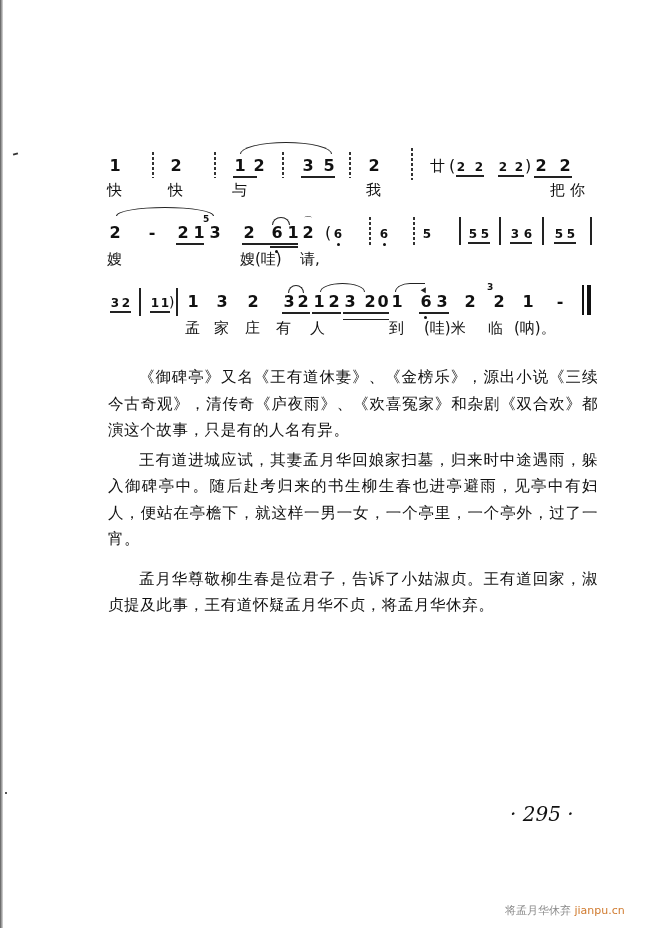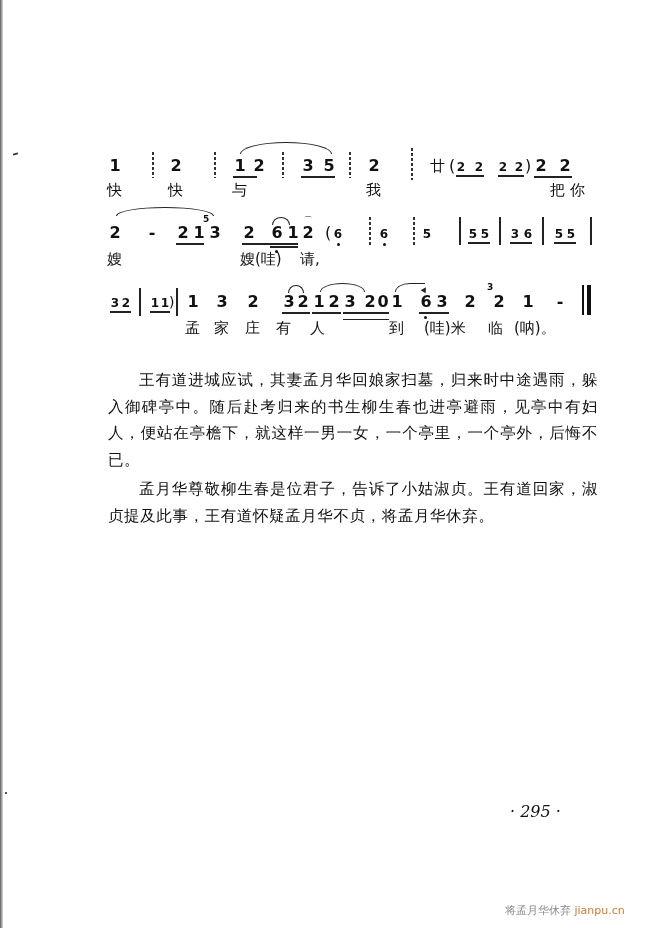--- a/index.html
+++ b/index.html
@@ -60,21 +60,21 @@
     .prose {
       position: absolute; left: 108px; width: 490px;
       font-family: "DejaVu Serif", "Liberation Serif", serif;
       font-size: 15.5px; line-height: 26.5px; letter-spacing: 0.6px;
       text-align: justify;
     }
     .prose p { text-indent: 2em; }
     .page-number {
       position: absolute; left: 510px; top: 802px;
       font-family: "DejaVu Serif", "Liberation Serif", serif;
-      font-style: italic; font-size: 16px;
+      font-style: italic; font-size: 20px;
     }
     .watermark {
       position: absolute; left: 505px; top: 903px;
       font-family: "DejaVu Sans", "Liberation Sans", sans-serif; font-size: 11px;
       color: #777;
     }
     .watermark .wm-cn { color: #8a8a8a; }
     .watermark .wm-en { color: #d07a2e; }
   </style>
 </head>
@@ -209,22 +209,23 @@
   <span class="lyric" style="left:145px;top:40px;">庄</span>
   <span class="lyric" style="left:176px;top:40px;">有</span>
   <span class="lyric" style="left:210px;top:40px;">人</span>
   <span class="lyric" style="left:289px;top:40px;">到</span>
   <span class="lyric" style="left:324px;top:40px;">(哇)米</span>
   <span class="lyric" style="left:388px;top:40px;">临</span>
   <span class="lyric" style="left:414px;top:40px;">(呐)。</span>
 </div>
 
 <div class="prose" style="top:364px;">
-  <p style="margin-top:3px;">王有道进城应试，其妻孟月华回娘家扫墓，归来时中途遇雨，躲入御碑亭中。随后赴考归来的书生柳生春也进亭避雨，见亭中有妇人，便站在亭檐下，就这样一男一女，一个亭里，一个亭外，后悔不已。</p>
-  <p style="margin-top:3px;">孟月华尊敬柳生春是位君子，告诉了小姑淑贞。王有道回家，淑贞提及此事，王有道怀疑孟月华不贞，将孟月华休弃。</p>
+  <p>《御碑亭》又名《王有道休妻》、《金榜乐》，源出小说《三续今古奇观》，清传奇《庐夜雨》、《欢喜冤家》和杂剧《双合欢》都演这个故事，只是有的人名有异。</p>
+  <p style="margin-top:3px;">王有道进城应试，其妻孟月华回娘家扫墓，归来时中途遇雨，躲入御碑亭中。随后赴考归来的书生柳生春也进亭避雨，见亭中有妇人，便站在亭檐下，就这样一男一女，一个亭里，一个亭外，过了一宵。</p>
+  <p style="margin-top:13px;">孟月华尊敬柳生春是位君子，告诉了小姑淑贞。王有道回家，淑贞提及此事，王有道怀疑孟月华不贞，将孟月华休弃。</p>
 </div>
 
 <div class="page-number">· 295 ·</div>
 
 <div class="watermark">
   <span class="wm-cn">将孟月华休弃</span>
   <span class="wm-en">jianpu.cn</span>
 </div>
 
 </body></html>

